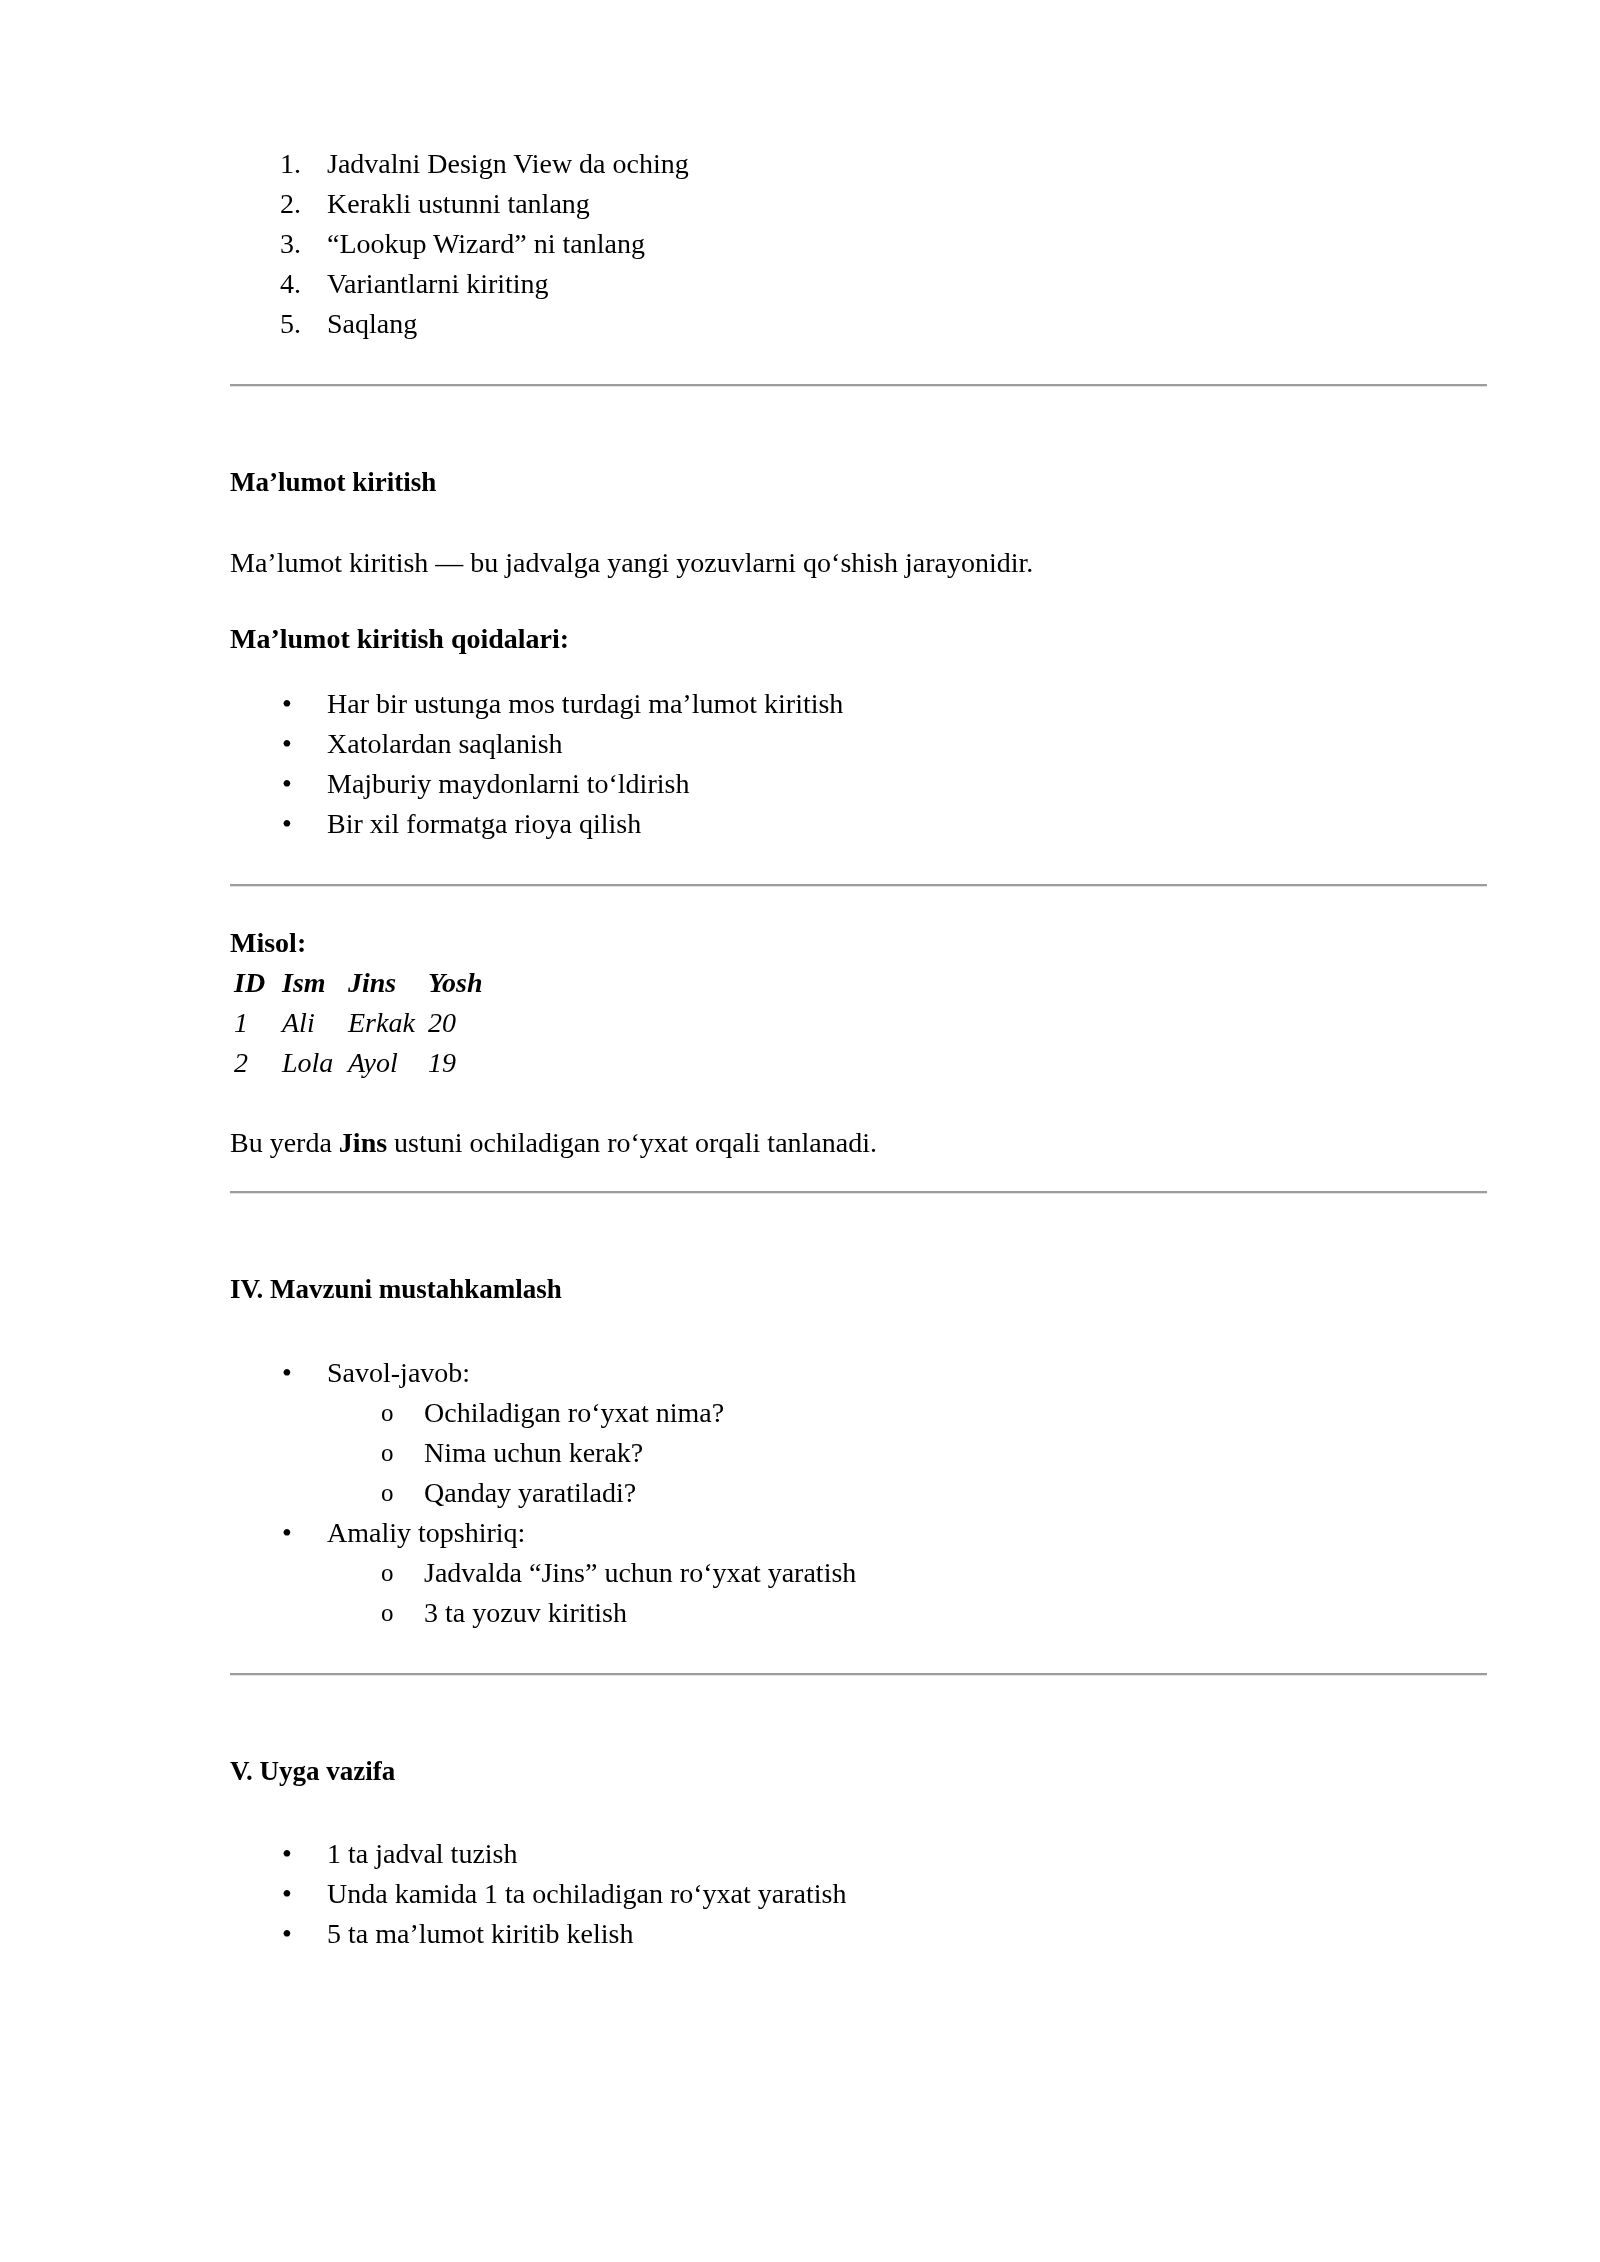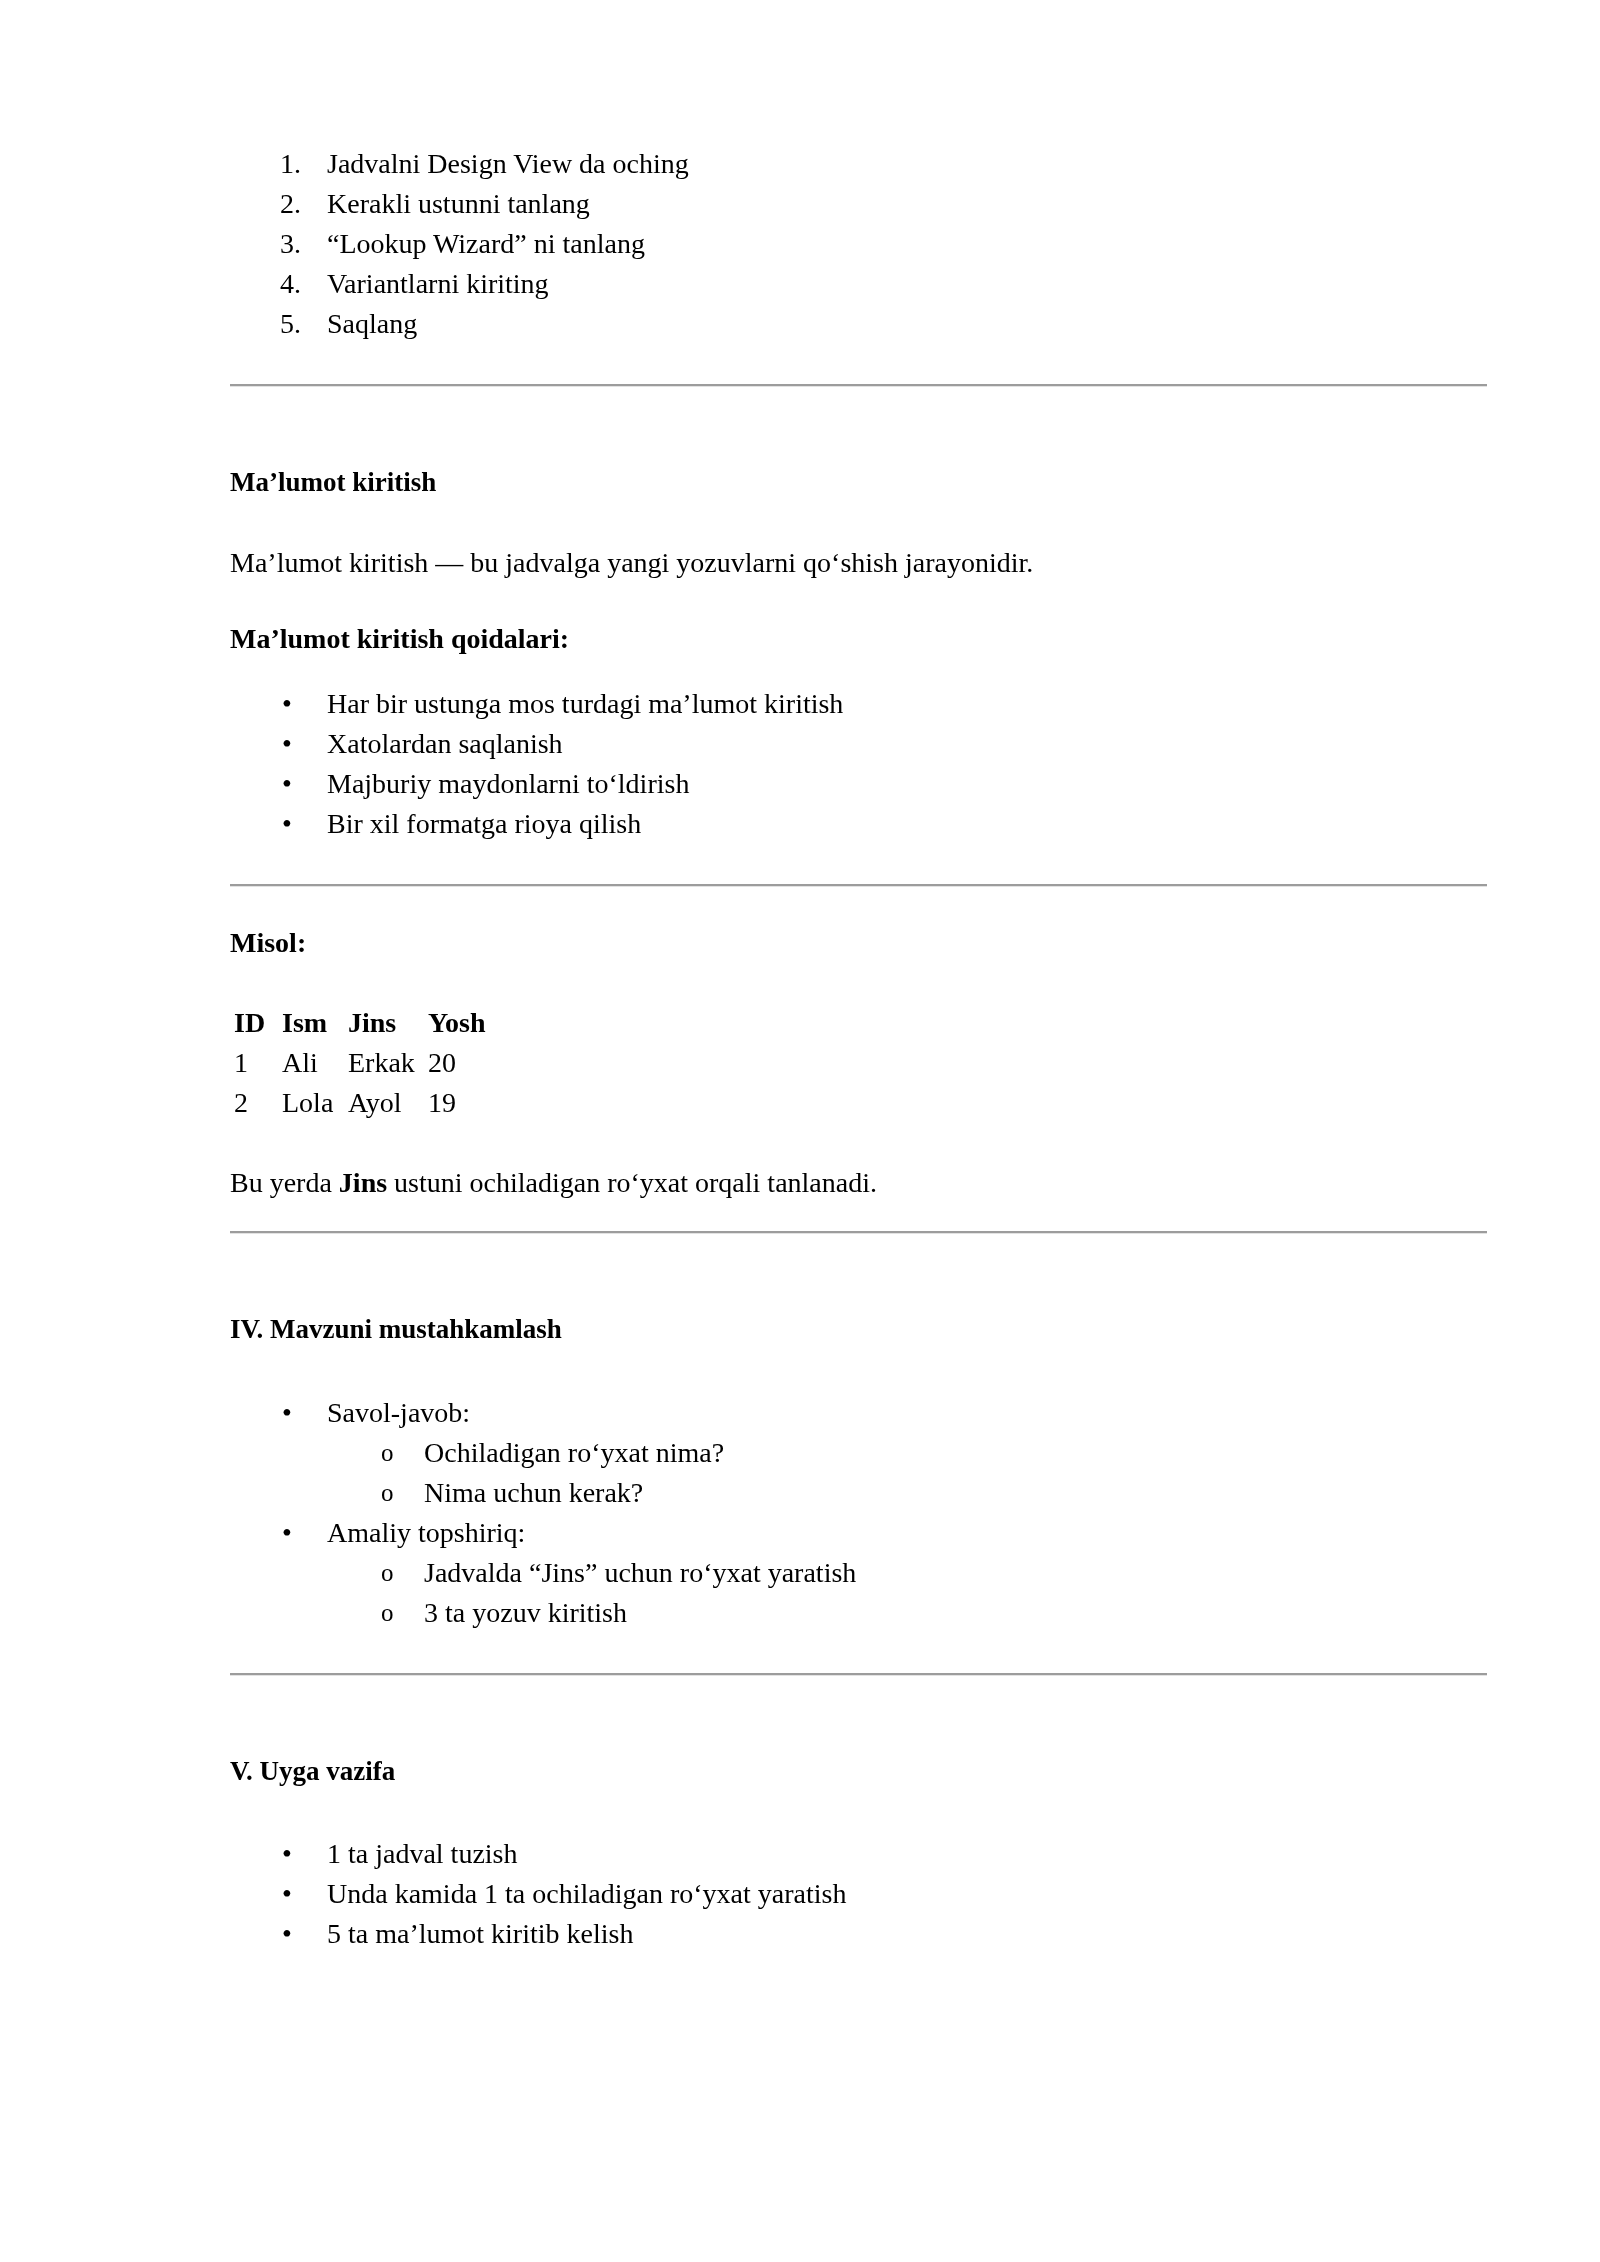--- a/index.html
+++ b/index.html
@@ -61,22 +61,22 @@
   ul.bullets > li.lvl2 { padding-left: 194px; }
   ul.bullets > li.lvl2::before {
     content: "o";
     position: absolute;
     left: 151px;
     font-size: 25px;
   }
 
   table.example-table {
     border-collapse: collapse;
-    margin-top: 40px;
     margin-left: 4px;
+    font-style: italic;
   }
   table.example-table th,
   table.example-table td {
     text-align: left;
     vertical-align: top;
     line-height: 40px;
     font-size: 28px;
     padding: 0;
   }
   table.example-table th { font-weight: bold; }
@@ -145,20 +145,21 @@
   <p class="para"><span>Bu yerda </span><b>Jins</b><span> ustuni ochiladigan ro‘yxat orqali tanlanadi.</span></p>
 
   <hr class="divider">
 
   <h2 class="section-heading">IV. Mavzuni mustahkamlash</h2>
 
   <ul class="bullets review">
     <li class="lvl1">Savol-javob:</li>
     <li class="lvl2">Ochiladigan ro‘yxat nima?</li>
     <li class="lvl2">Nima uchun kerak?</li>
+    <li class="lvl2">Qanday yaratiladi?</li>
     <li class="lvl1">Amaliy topshiriq:</li>
     <li class="lvl2">Jadvalda “Jins” uchun ro‘yxat yaratish</li>
     <li class="lvl2">3 ta yozuv kiritish</li>
   </ul>
 
   <hr class="divider after-list">
 
   <h2 class="section-heading">V. Uyga vazifa</h2>
 
   <ul class="bullets homework">

